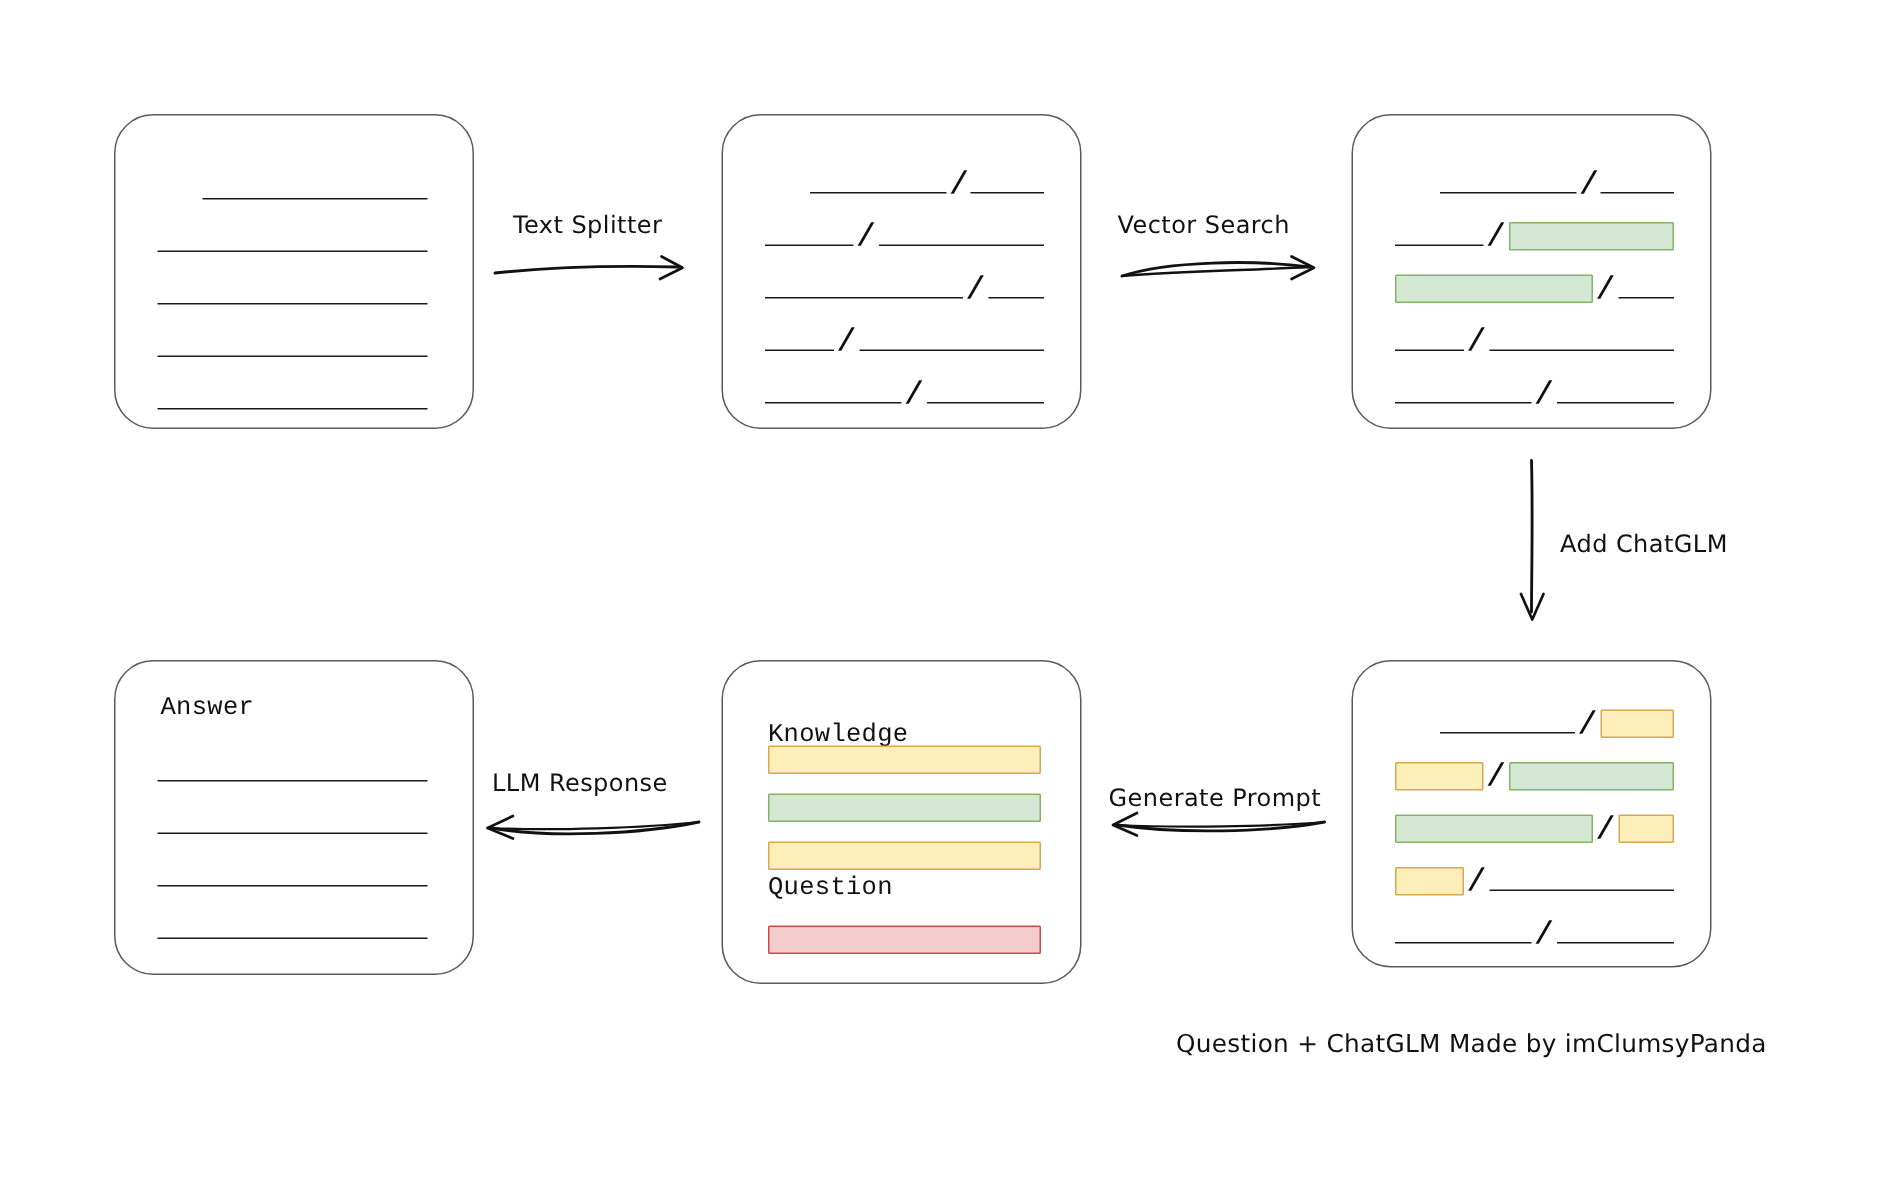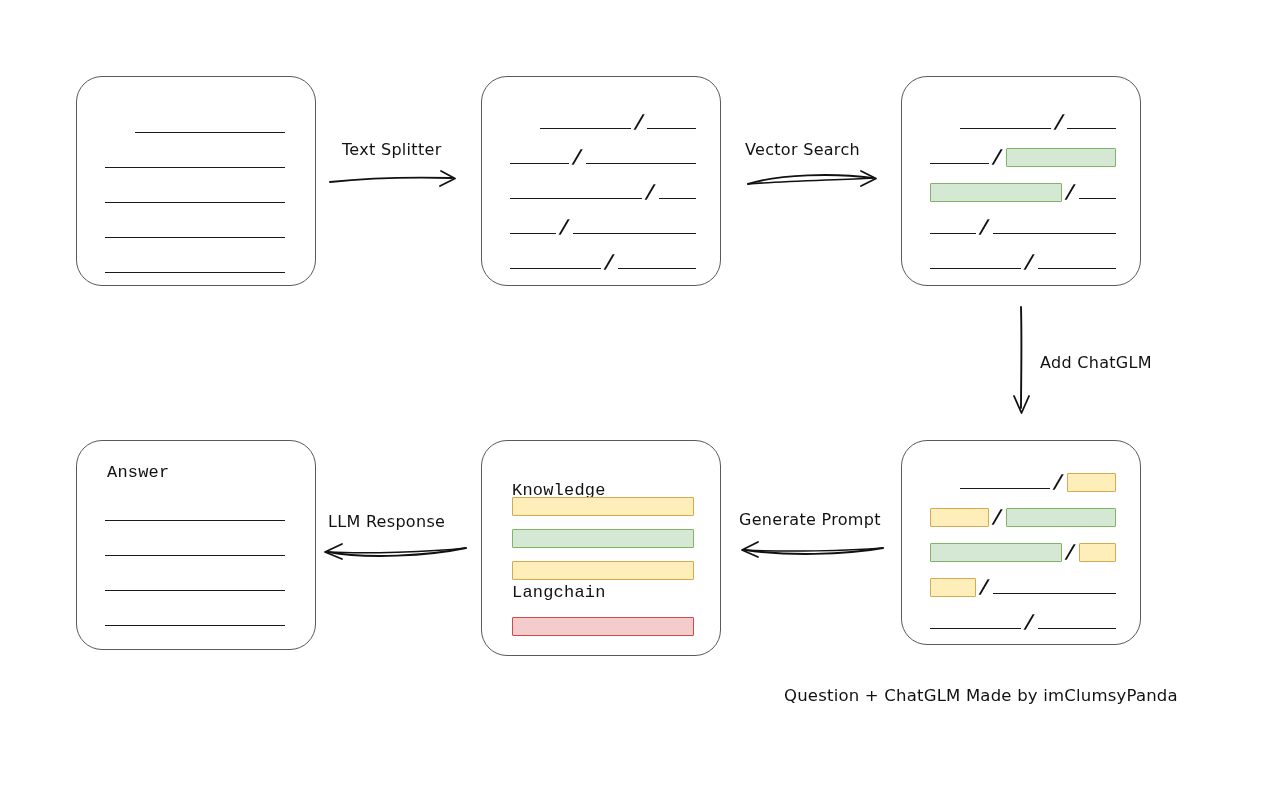--- a/index.html
+++ b/index.html
@@ -213,21 +213,21 @@
         <span class="seg" style="width: 180px;"></span>
       </div>
     </div>
 </div>
 
 <div class="card" style="left:481px; top:440px; width:240px; height:216px;">
   <div class="card-label" style="left:30px; top:28px;margin-top:12px;">Knowledge</div>
   <div class="bar yellow" style="left:30px; top:56px; width:182px;"></div>
   <div class="bar green" style="left:30px; top:88px; width:182px;"></div>
   <div class="bar yellow" style="left:30px; top:120px; width:182px;"></div>
-  <div class="card-label" style="left:30px; top:142px;">Langchain</div>
+  <div class="card-label" style="left:30px; top:142px;">Question</div>
   <div class="bar red" style="left:30px; top:176px; width:182px;"></div>
 </div>
 
 <div class="card" style="left:901px; top:440px; width:240px; height:205px;">
   <div class="card-inner">
       <div class="doc-row indent" style="top: 30px;">
         <span class="seg" style="width: 97px;"></span>
         <span class="slash">/</span>
         <span class="chunk yellow" style="width: 52px;"></span>
       </div>
@@ -273,21 +273,21 @@
 
 <div class="arrow-group" style="left:1010px; top:305px; width:160px; height:115px;">
   <div class="arrow-label" style="left:30px; top:48px;">Add ChatGLM</div>
   <svg class="arrow-svg" style="left:0; top:0;" width="30" height="115" viewBox="0 0 30 115">
     <path d="M11 2 C 12 40, 11 78, 11 103" stroke="#111" stroke-width="1.9" fill="none" stroke-linecap="round"></path>
     <path d="M4 91 L11.5 108 L19 91" stroke="#111" stroke-width="1.8" fill="none" stroke-linejoin="round" stroke-linecap="round"></path>
   </svg>
 </div>
 
 <div class="arrow-group" style="left:737px; top:510px; width:150px; height:52px;">
-  <div class="arrow-label" style="left:2px; top:0px;text-align:center;">Generate Prompt</div>
+  <div class="arrow-label" style="left:2px; top:12px;text-align:center;">Generate Prompt</div>
   <svg class="arrow-svg" style="left:0; top:28px;" width="150" height="24" viewBox="0 0 150 24">
     <path d="M146 10 C 108 17, 48 18, 8 12" stroke="#111" stroke-width="1.9" fill="none" stroke-linecap="round"></path>
     <path d="M146 10 C 110 13, 48 14, 8 12" stroke="#111" stroke-width="1.5" fill="none" stroke-linecap="round"></path>
     <path d="M21 4 L5 12 L21 19" stroke="#111" stroke-width="1.8" fill="none" stroke-linejoin="round" stroke-linecap="round"></path>
   </svg>
 </div>
 
 <div class="arrow-group" style="left:320px; top:512px; width:150px; height:52px;">
   <div class="arrow-label" style="left:8px; top:0px;">LLM Response</div>
   <svg class="arrow-svg" style="left:0; top:28px;" width="150" height="24" viewBox="0 0 150 24">

